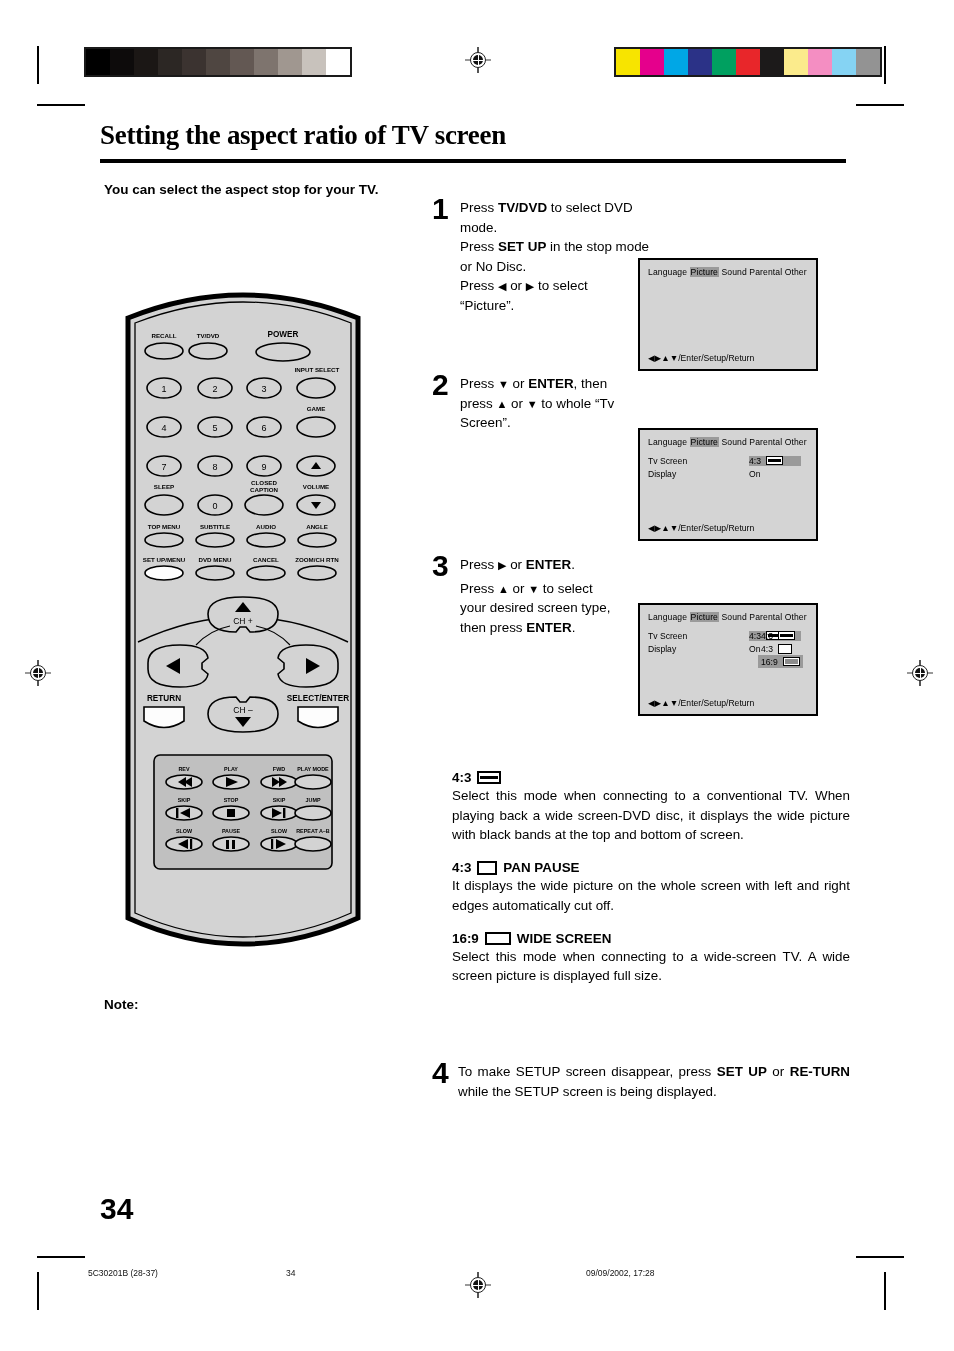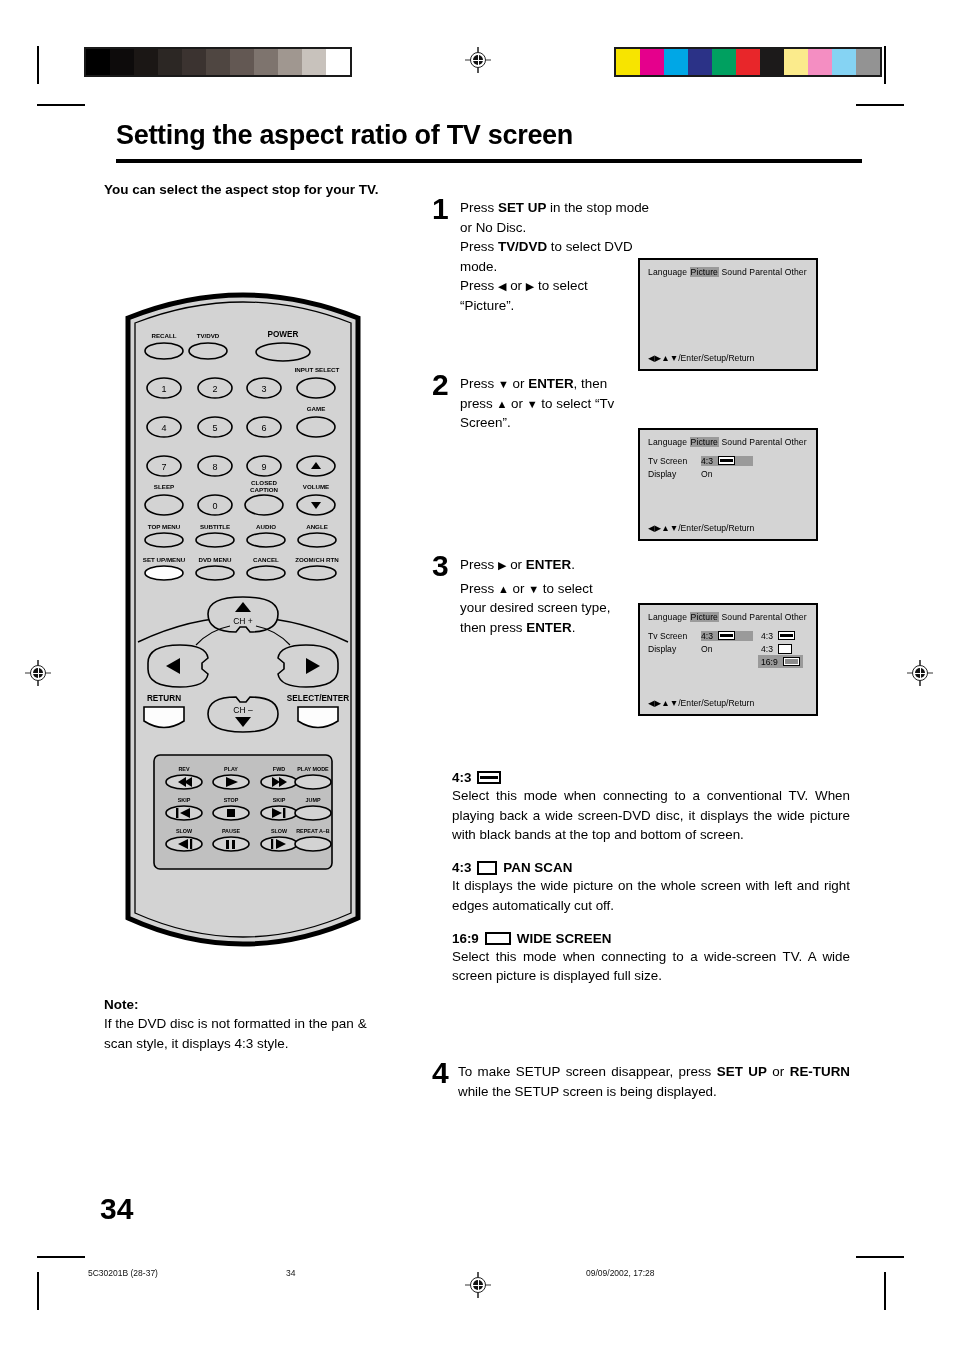--- a/index.html
+++ b/index.html
@@ -26,21 +26,21 @@
       border:1.5px solid #222; border-radius:50%; background:#fff; }
   .reg-mark .dot { position:absolute; left:8px; top:8px; width:10px; height:10px;
       border-radius:50%; background:#111; }
   .reg-mark .cx { position:absolute; left:12.5px; top:7px; width:1.5px; height:12px; background:#fff; }
   .reg-mark .cy { position:absolute; top:12.5px; left:7px; height:1.5px; width:12px; background:#fff; }
 
   
   .trim { position:absolute; background:#000; }
 
   
-  #page-body { position:absolute; left:116px; top:120px; width:746px; }
+  #page-body { position:absolute; left:100px; top:120px; width:746px;font-family:Liberation Serif, serif; }
 
   h1.page-title {
     font-size: 27px; font-weight: bold; letter-spacing:-0.3px;
     margin:0; padding:0 0 6px 0;
   }
   .title-rule { height:4px; background:#000; margin:2px 0 18px 0; }
 
   
   #left-col { position:absolute; left:104px; top:180px; width:290px; }
   .lead-in {
@@ -71,21 +71,21 @@
     position:absolute;
     width:180px; height:113px;
     background:#d4d4d4;
     border:2px solid #000;
     font-size:8.6px;
     padding:7px 8px 3px 8px;
   }
   .osd .osd-tabs { white-space:nowrap; letter-spacing:0.1px; }
   .osd .osd-tabs .hl { background:#9a9a9a; padding:0 1px; }
   .osd-rows { margin-top:7px; position:relative; }
-  .osd-row { display:flex; align-items:center; height:13px; }
+  .osd-row { display:flex; align-items:center; height:13px;gap:48px; }
   .osd-lbl { width:53px; }
   .osd-val { width:52px; display:flex; align-items:center; gap:5px; }
   .osd-val.sel { background:#9a9a9a; }
   .osd-footer { position:absolute; left:8px; bottom:6px; white-space:nowrap; font-size:8.6px; }
 
   .menu-col { position:absolute; left:110px; top:0; }
   .menu-opt { display:flex; align-items:center; gap:5px; height:13px; padding:0 3px; }
   .menu-opt.hl { background:#9a9a9a; }
 
   
@@ -346,40 +346,39 @@
   <ellipse class="rc-btn" cx="161" cy="574" rx="18" ry="7"></ellipse>
   <rect x="153" y="569" width="2.2" height="10" fill="#000"></rect>
       <polygon points="158,569 168,574 158,579" fill="#000"></polygon>
   <text class="rc-tr" x="195" y="563">REPEAT A–B</text>
   <ellipse class="rc-btn" cx="195" cy="574" rx="18" ry="7"></ellipse>
 </svg>
 </div>
 
 <div class="note-block">
   <div class="note-hd">Note:</div>
-  <div>If the DVD disc is not formatted in the pan &amp; scan style, it displays 4:3 style.</div>
 </div>
 
 <div id="right-col">
 
   <div class="step" style="min-height:170px;">
     <div class="step-num">1</div>
     <div class="step-body" style="width:200px;">
+      <p><span>Press </span><b>TV/DVD</b><span> to select DVD mode.</span></p>
       <p><span>Press </span><b>SET UP</b><span> in the stop mode or No Disc.</span></p>
-      <p><span>Press </span><b>TV/DVD</b><span> to select DVD mode.</span></p>
       <p><span>Press </span><span style="font-size:11px">◀</span><span> or </span><span style="font-size:11px">▶</span><span> to select</span></p>
       <p>“Picture”.</p>
     </div>
   </div>
 
   <div class="step" style="min-height:175px;">
     <div class="step-num">2</div>
     <div class="step-body" style="width:200px;">
       <p><span>Press </span><span style="font-size:11px">▼</span><span> or </span><b>ENTER</b><span>, then</span></p>
-      <p><span>press </span><span style="font-size:11px">▲</span><span> or </span><span style="font-size:11px">▼</span><span> to select “Tv</span></p>
+      <p><span>press </span><span style="font-size:11px">▲</span><span> or </span><span style="font-size:11px">▼</span><span> to whole “Tv</span></p>
       <p>Screen”.</p>
     </div>
   </div>
 
   <div class="step" style="min-height:130px;">
     <div class="step-num">3</div>
     <div class="step-body" style="width:200px;">
       <p><span>Press </span><span style="font-size:11px">▶</span><span> or </span><b>ENTER</b><span>.</span></p>
       <p style="margin-top:4px"><span>Press </span><span style="font-size:11px">▲</span><span> or </span><span style="font-size:11px">▼</span><span> to select</span></p>
       <p>your desired screen type,</p>
@@ -479,21 +478,21 @@
           <i style="top:3px;bottom:3px;"></i>
         </span>
     </div>
     <p class="prose">Select this mode when connecting to a conventional TV. When playing back a wide screen-DVD disc, it displays the wide picture with black bands at the top and bottom of screen.</p>
   </div>
 
   <div class="grp">
     <div class="prose-hd">
       <span>4:3</span>
       <span class="tvicon pan43" style="width:20px;height:14px;border-width:2px;"></span>
-      <span>PAN SCAN</span>
+      <span>PAN PAUSE</span>
     </div>
     <p class="prose">It displays the wide picture on the whole screen with left and right edges automatically cut off.</p>
   </div>
 
   <div class="grp">
     <div class="prose-hd">
       <span>16:9</span>
       <span class="tvicon wide169" style="width:26px;height:13px;border-width:2px;background:#fff;">
           <i style="background:#fff;"></i>
         </span>

